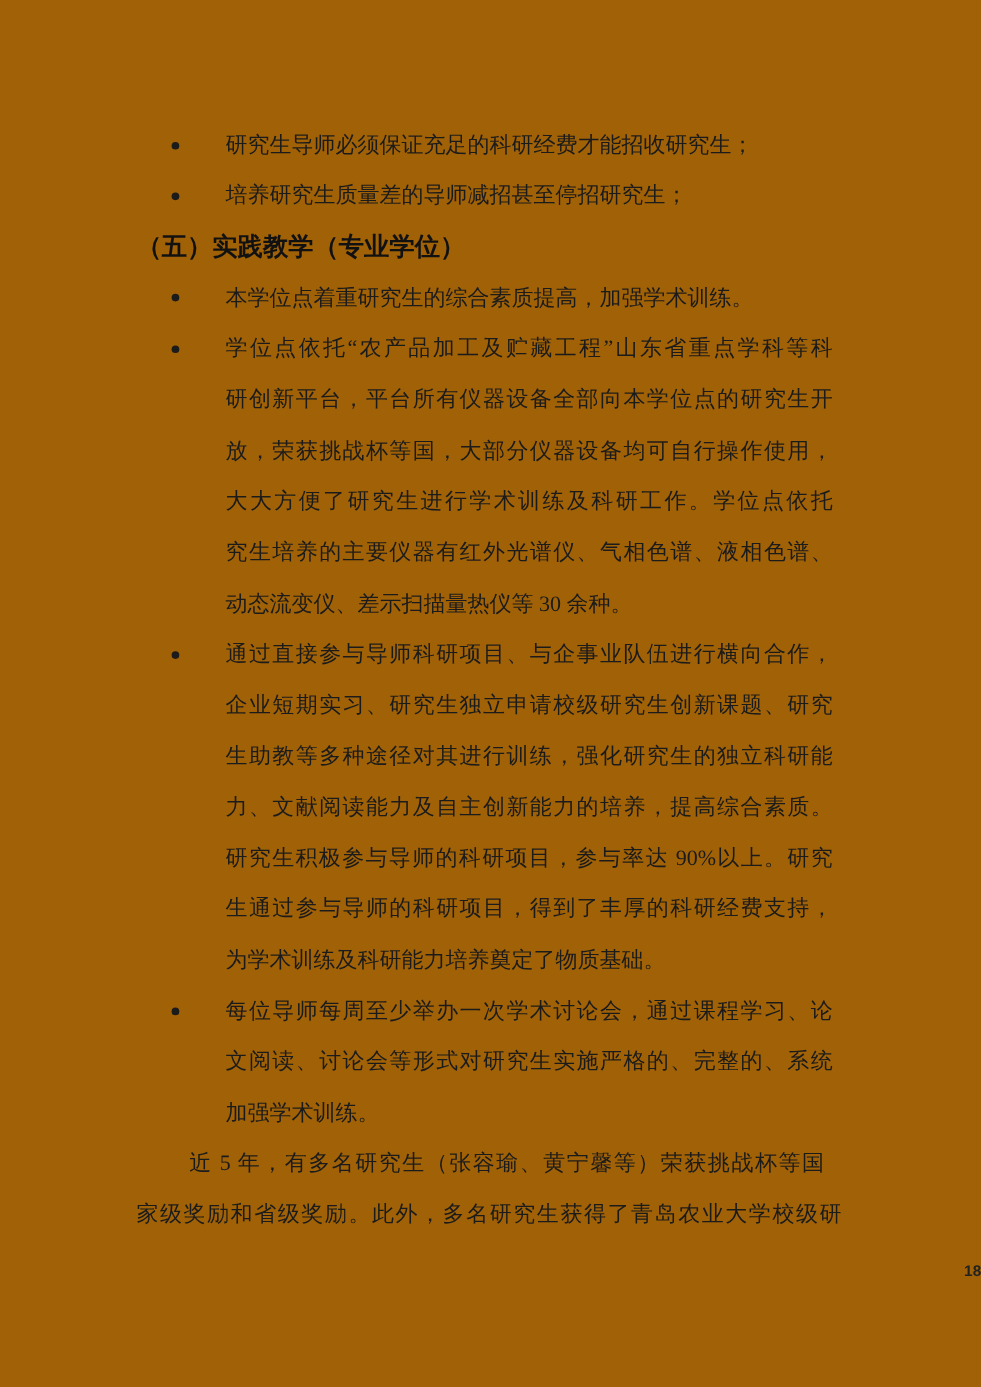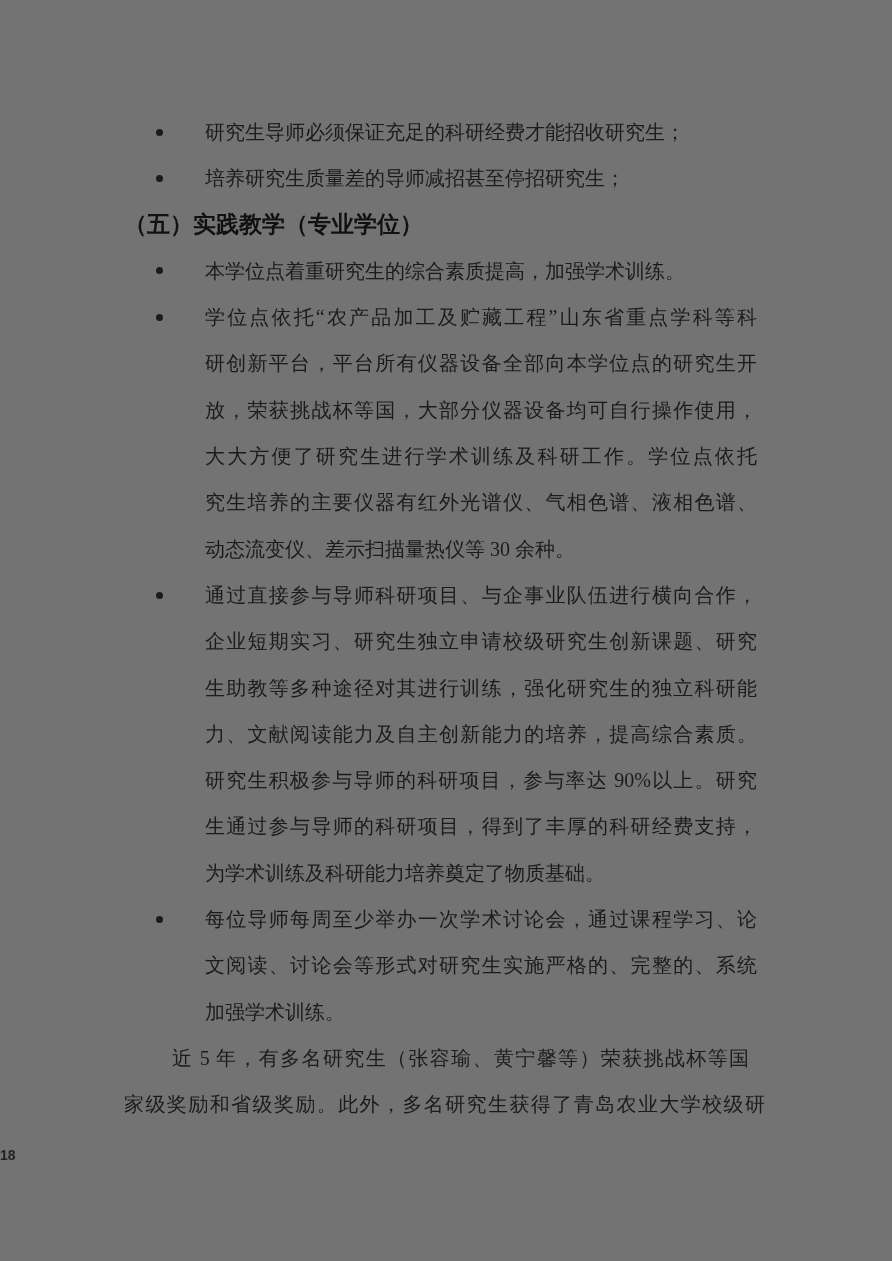--- a/index.html
+++ b/index.html
@@ -2,21 +2,21 @@
 <html><head>
 <meta charset="utf-8">
 <style>
   * { margin: 0; padding: 0; box-sizing: border-box; }
   html, body { background: #e8e8e8; }
   .page {
     position: relative;
     width: 892px;
     height: 1261px;
     margin: 0 auto;
-    background: #737373;
+    background: #a16207;
     color: #1b1b1b;
     font-family: "Liberation Serif", "DejaVu Serif", serif;
     overflow: hidden;
   }
   .flow {
     position: absolute;
     left: 124px;
     top: 109px;
     width: 641px;
   }
@@ -60,21 +60,21 @@
     width: 577px;
   }
   .para .line.rest {
     width: 641px;
   }
   .page-number {
     position: absolute;
     left: 0;
     top: 1147px;
     width: 100%;
-    text-align: left;
+    text-align: right;
     font-family: "Liberation Sans", "DejaVu Sans", sans-serif;
     font-size: 14px;
     font-weight: bold;
     color: #222222;
   }
 </style>
 </head>
 <body>
 
 <div class="page">

